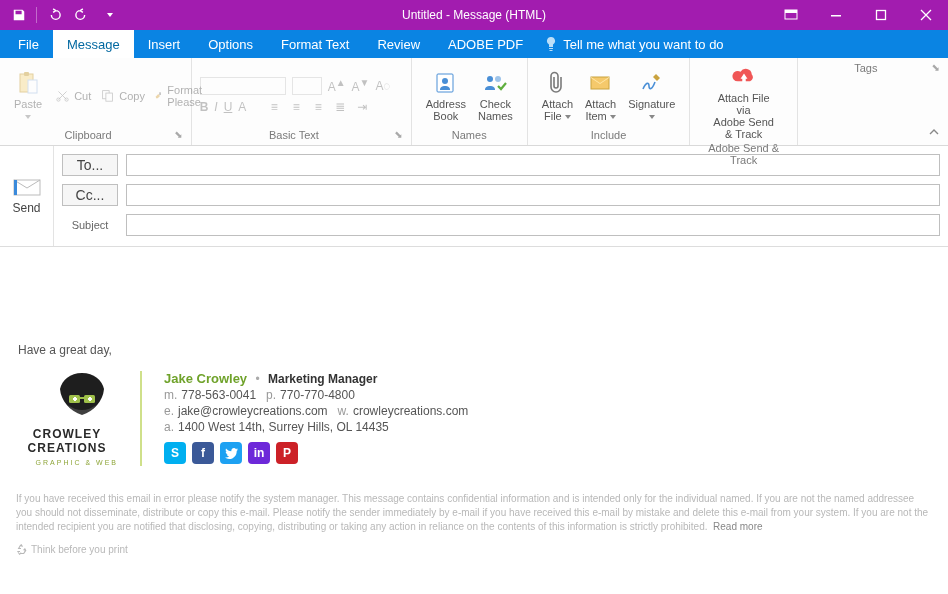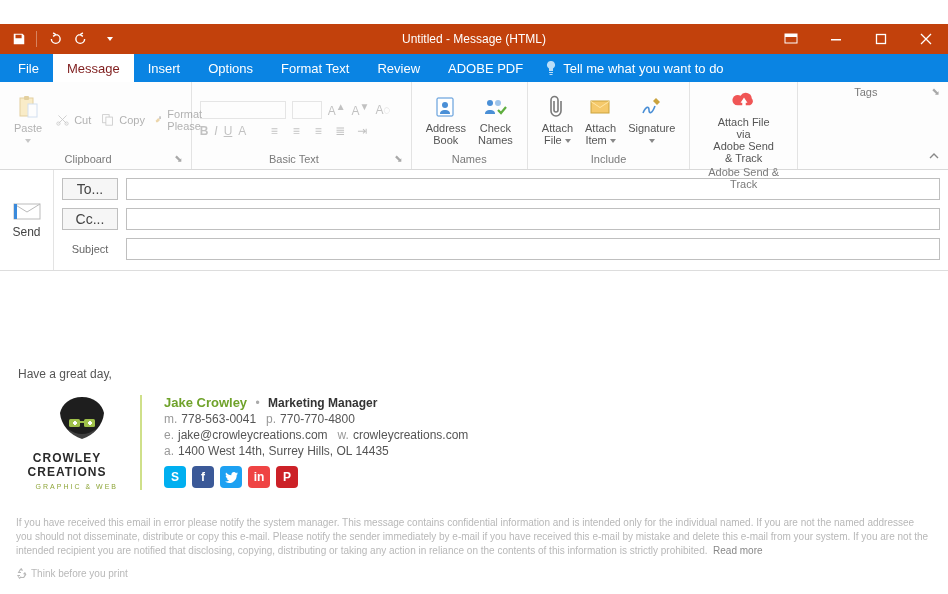--- a/index.html
+++ b/index.html
@@ -1,31 +1,31 @@
 <!DOCTYPE html>
 <html><head>
 <meta charset="utf-8">
 <style>
   * { box-sizing: border-box; margin: 0; padding: 0; }
   body { font-family: "Segoe UI", Arial, sans-serif; font-size: 12px; background: #fff; width: 948px; height: 594px; overflow: hidden; position: relative; }
 
   
-  .titlebar { height: 30px; background: #c2410c; color: #fff; display: flex; align-items: center; position: relative; margin-top: 24px; }
+  .titlebar { height: 30px; background: #a21caf; color: #fff; display: flex; align-items: center; position: relative; }
   .titlebar .qat { display: flex; align-items: center; padding-left: 6px; gap: 2px; }
   .titlebar .qat .tb-btn { width: 26px; height: 24px; display: flex; align-items: center; justify-content: center; }
   .titlebar .qat .divider { width: 1px; height: 16px; background: rgba(255,255,255,0.35); margin: 0 2px; }
   .titlebar .title { position: absolute; left: 0; right: 0; text-align: center; pointer-events: none; font-size: 12px; }
   .titlebar .win-ctrls { margin-left: auto; display: flex; }
   .titlebar .win-ctrls .wbtn { width: 45px; height: 30px; display: flex; align-items: center; justify-content: center; }
 
   
   .tabsrow { height: 28px; background: #0a84e3; color: #fff; display: flex; align-items: stretch; padding-left: 4px; }
   .tabsrow .file-tab { padding: 0 14px; display: flex; align-items: center; font-size: 13px; cursor: pointer; }
   .tabsrow .tab { padding: 0 14px; display: flex; align-items: center; font-size: 13px; cursor: pointer; }
-  .tabsrow .tab.active { background: #fff; color: #7f1d1d; }
+  .tabsrow .tab.active { background: #fff; color: #0369a1; }
   .tabsrow .tellme { display: flex; align-items: center; padding-left: 8px; gap: 6px; font-size: 13px; color: #ffffff; }
   .tabsrow .tellme svg { opacity: .9; }
 
   
   .ribbon { height: 88px; background: #fdfdfd; border-bottom: 1px solid #d9d9d9; display: flex; position: relative; }
   .ribbon .group { border-right: 1px solid #e3e3e3; padding: 4px 8px 2px 8px; display: flex; flex-direction: column; justify-content: space-between; }
   .ribbon .group .group-label { text-align: center; font-size: 11px; color: #7a7a7a; padding-bottom: 2px; }
   .ribbon .group .group-body { flex: 1; display: flex; align-items: center; }
   .ribbon .big-btn { display: flex; flex-direction: column; align-items: center; gap: 2px; padding: 2px 6px; cursor: pointer; }
   .ribbon .big-btn .icon-box { width: 26px; height: 26px; display: flex; align-items: center; justify-content: center; }
@@ -69,21 +69,21 @@
   .sig-name { font-size:13px; font-weight:700; color:#6fa22a; }
   .sig-title { font-weight:700; color:#333; }
   .sep-dot { color:#aaa; margin:0 5px; }
   .sig-info .line { margin-top:2px; }
   .prefix { color:#999; margin-right:4px; }
   .social { display:flex; gap:6px; margin-top:8px; }
   .sicon { width:22px; height:22px; border-radius:4px; display:flex; align-items:center; justify-content:center; color:#fff; font-weight:600; font-size:12px; }
   .skype { background:#00aff0; }
   .fb { background:#3b5998; }
   .tw { background:#1da1f2; }
-  .li { background:#ef4444; }
+  .li { background:#6d28d9; }
   .pin { background:#cc2127; }
 
   .disclaimer { margin-top:26px; font-size:10px; color:#b8b8b8; line-height:14px; }
   .readmore { color:#888; }
   .eco { margin-top:10px; font-size:10px; color:#b8b8b8; display:flex; align-items:center; gap:4px; }
 
   .caret-down { display:inline-block; width:0; height:0; border-left:3px solid transparent; border-right:3px solid transparent; border-top:4px solid currentColor; vertical-align:middle; }
 </style>
 </head>
 <body>

